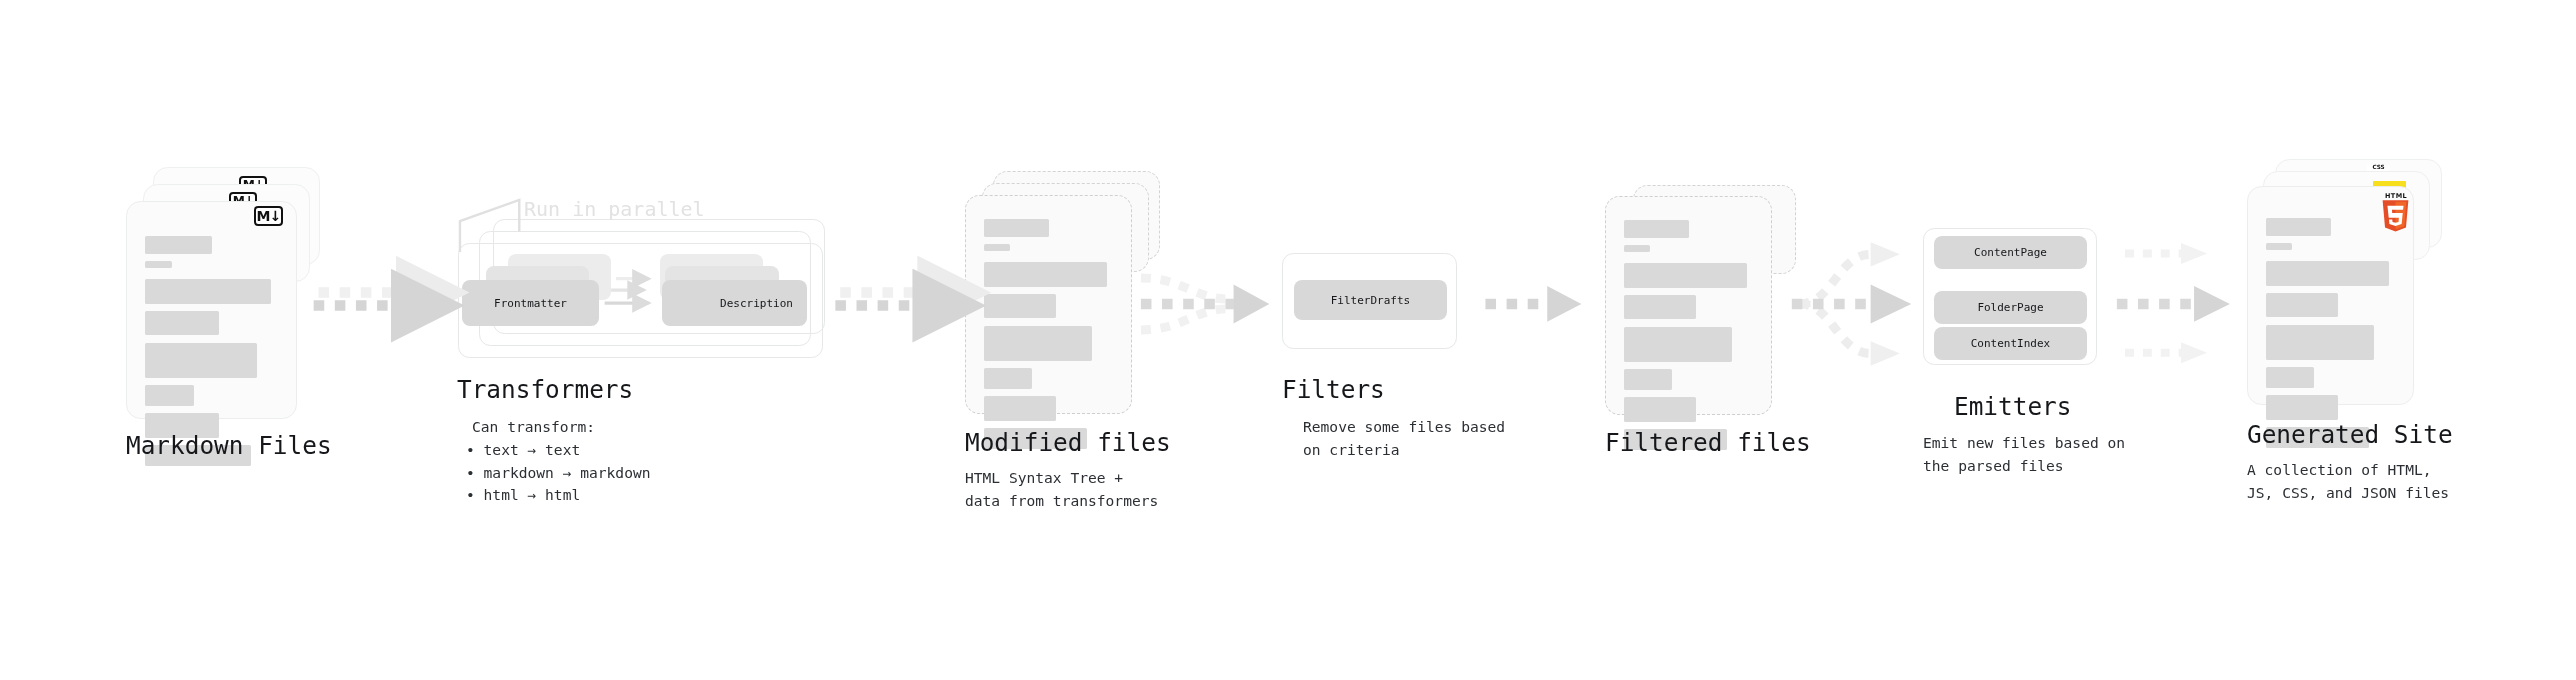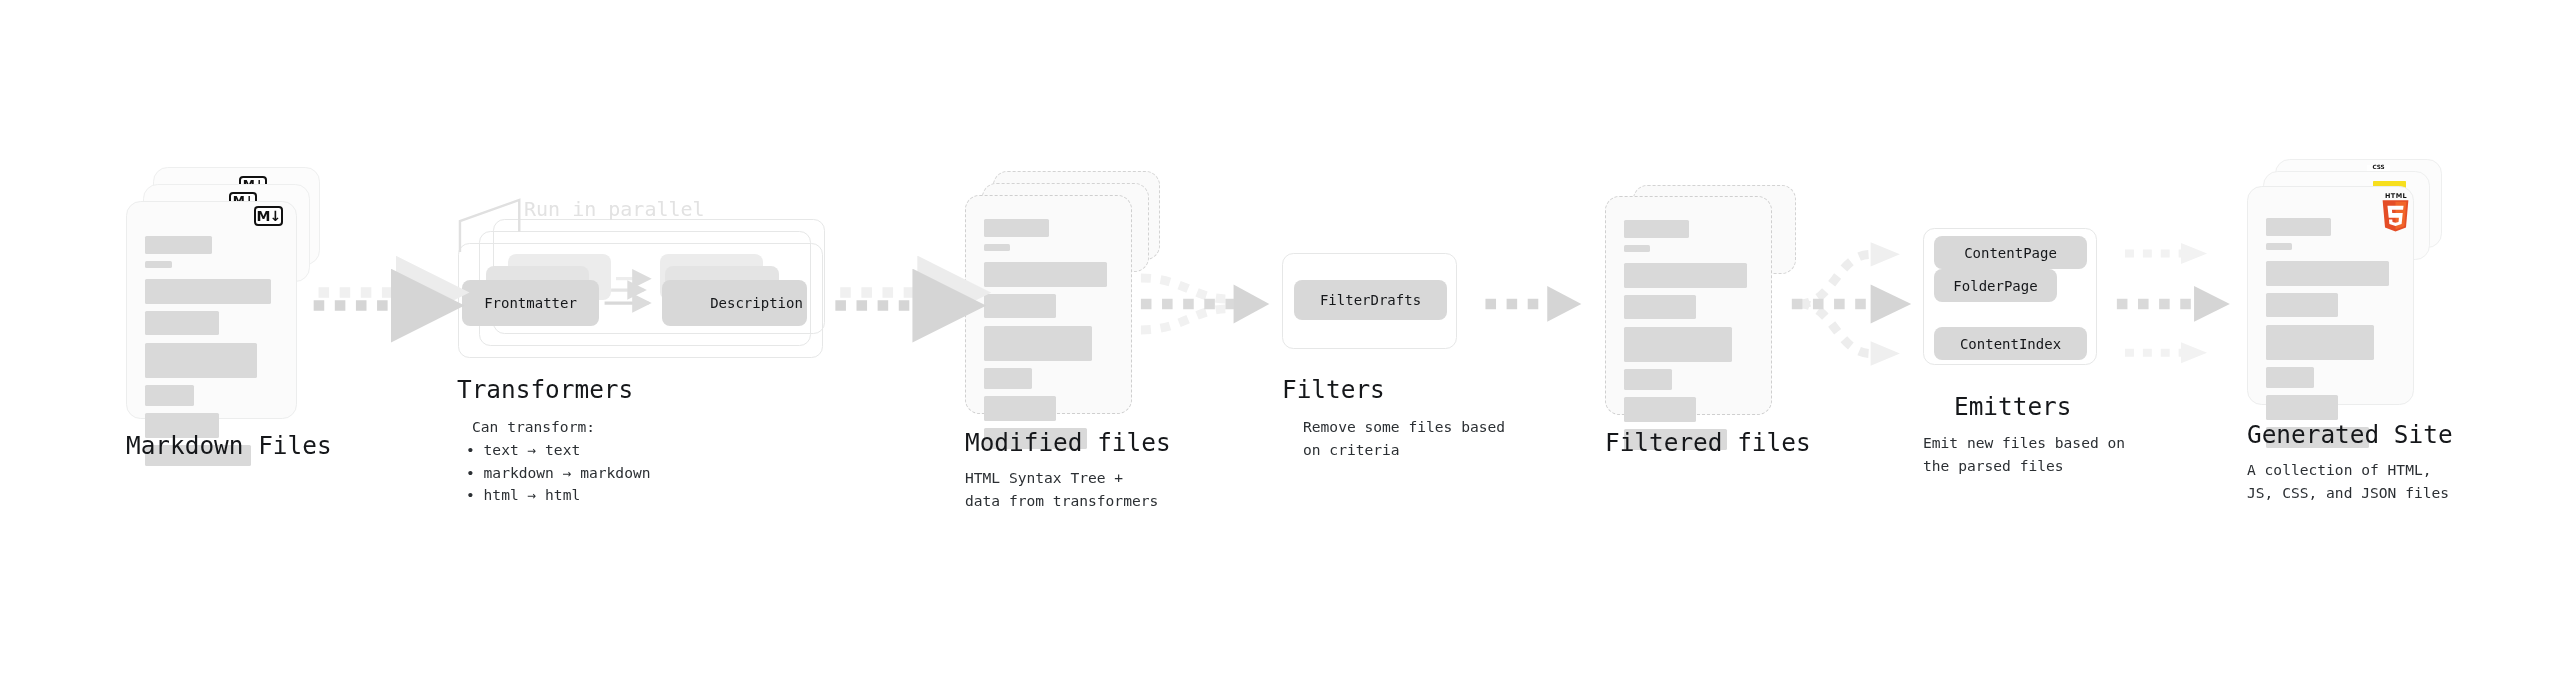--- a/index.html
+++ b/index.html
@@ -82,21 +82,21 @@
     border:1.6px solid #e6e7e7;
     border-radius:11.4px;
     background:rgba(255,255,255,0.0);
     box-sizing:border-box;
   }
   .pill{
     position:absolute;
     background:#d8d8d8;
     border-radius:8.1px;
     display:flex;align-items:center;justify-content:center;
-    font-size:14px;color:#15171a;
+    font-size:11px;color:#15171a;
     white-space:nowrap;
     box-sizing:border-box;
   }
   .pill.ghost1{background:#e4e4e4;}
   .pill.ghost2{background:#ececec;}
 
   
   .title{
     position:absolute;
     font-size:24.4px;color:#15171a;letter-spacing:0px;white-space:nowrap;
@@ -207,21 +207,21 @@
         <div class="ln w56b"></div>
         <div class="ln w80"></div>
       </div>
     </div>
     <div class="title" style="left:1605px;top:428px;">Filtered files</div>
   </div>
 
   <div>
     <div class="gbox" style="left:1923px;top:228px;width:174px;height:137px;"></div>
     <div class="pill" style="left:1934px;top:236px;width:153px;height:33px;">ContentPage</div>
-    <div class="pill" style="left:1934px;top:269px;width:123px;height:33px;">FolderPage</div>
+    <div class="pill" style="left:1934px;top:291px;width:153px;height:33px;">FolderPage</div>
     <div class="pill" style="left:1934px;top:327px;width:153px;height:33px;">ContentIndex</div>
     <div class="title" style="left:1923px;top:392px;margin-left:31px;">Emitters</div>
     <div class="sub" style="left:1923px;top:432px;">Emit new files based on
 the parsed files</div>
   </div>
 
   <div>
     <div class="ghost" style="left:2275px;top:159px;width:167px;height:89px;"></div>
     <div class="css-badge" style="left:2367px;top:165px;">
       <span class="txt">CSS</span>

